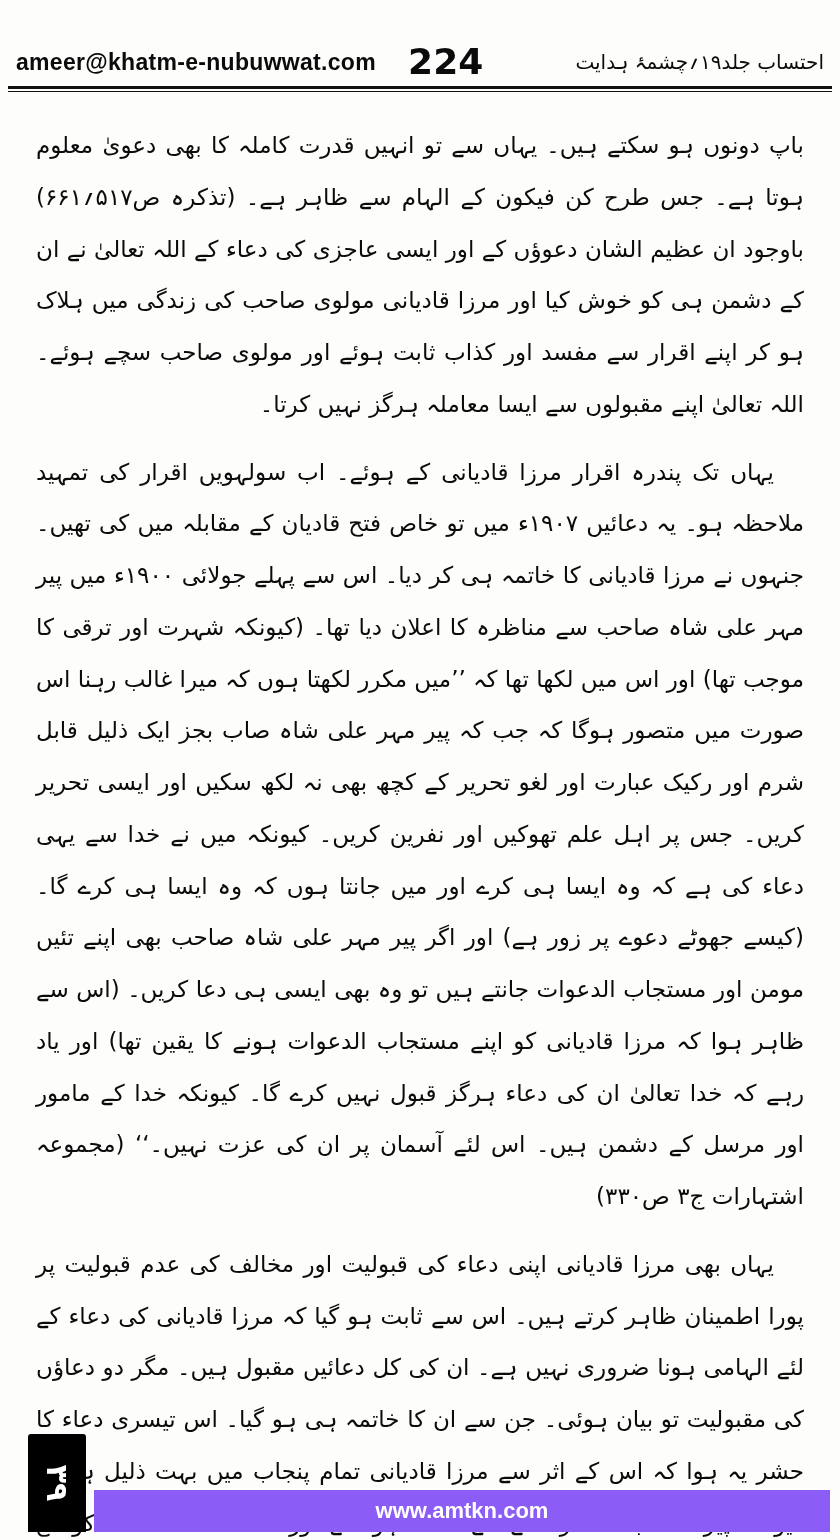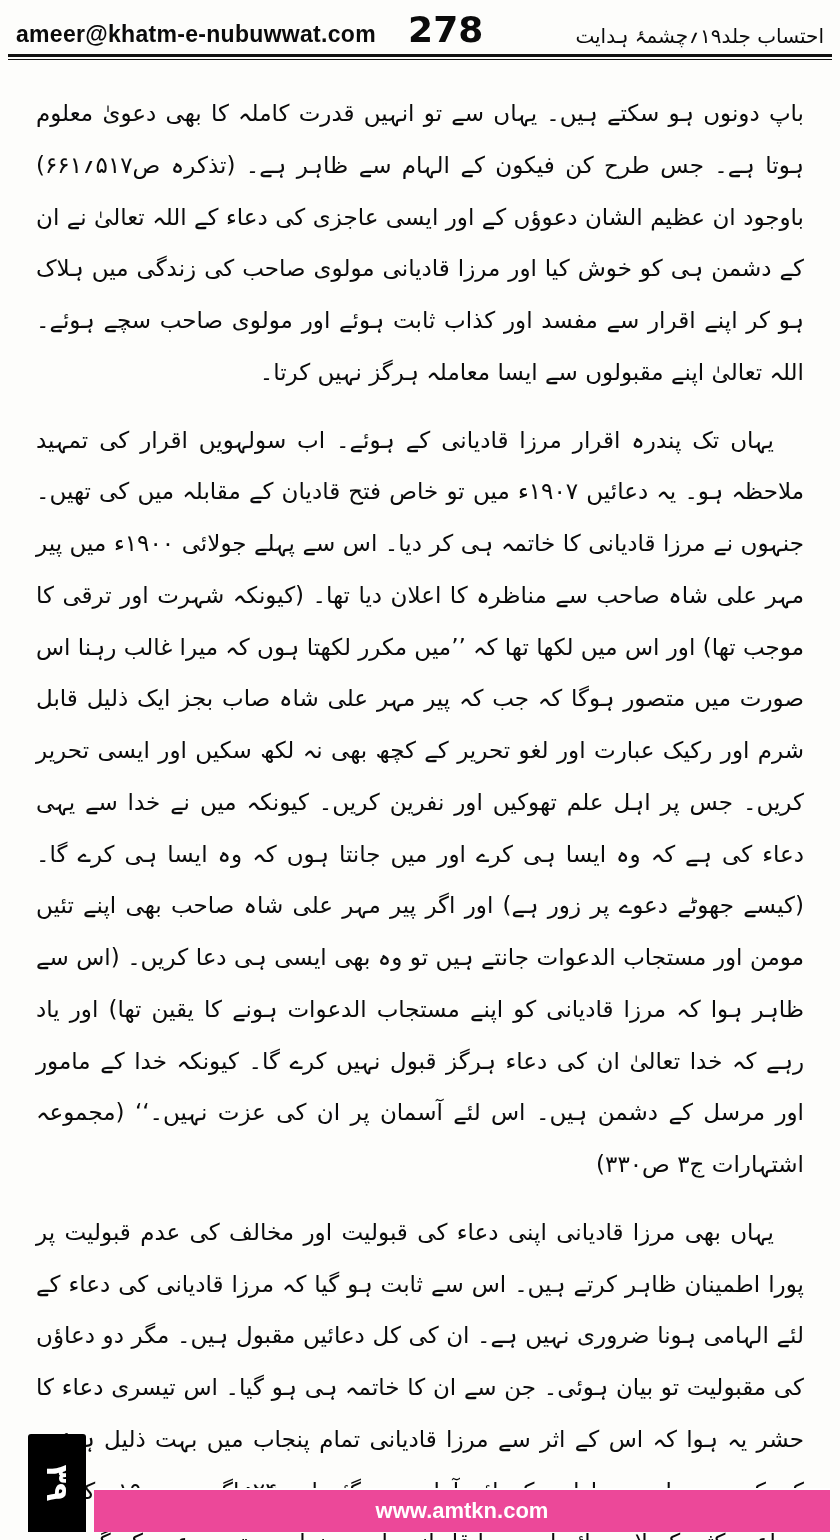--- a/index.html
+++ b/index.html
@@ -10,24 +10,25 @@
     margin: 0 auto;
     background: #fdfdfb;
     color: #0b0b0b;
     font-family: "DejaVu Sans", sans-serif;
     overflow: hidden;
     box-sizing: border-box;
   }
   
   .header {
     display: flex;
-    align-items: flex-end;
+    align-items: center;
     justify-content: space-between;
     padding: 12px 16px 4px 16px;
     direction: ltr;
+    margin-top: 32px;
   }
   .header-email {
     font-family: "Liberation Sans", sans-serif;
     font-weight: bold;
     font-size: 23px;
     letter-spacing: 0.3px;
     white-space: nowrap;
   }
   .header-page-num {
     font-size: 36px;
@@ -56,21 +57,21 @@
   .body-text p { margin: 16px; }
   .body-text p.indent { text-indent: 30px; }
 
   
   .footer-bar {
     position: absolute;
     left: 94px;
     right: 10px;
     bottom: 8px;
     height: 44px;
-    background: #ec4899;
+    background: #8b5cf6;
     color: #fff;
     display: flex;
     align-items: center;
     justify-content: center;
     gap: 14px;
     font-family: "Liberation Sans", sans-serif;
     font-weight: bold;
     font-size: 22px;
     white-space: nowrap;
     border-top: 2px solid #fff;
@@ -97,21 +98,21 @@
     line-height: 1;
   }
 </style>
 </head>
 <body>
 
 <div class="page">
 
   <div class="header">
     <span class="header-email">ameer@khatm-e-nubuwwat.com</span>
-    <span class="header-page-num">278</span>
+    <span class="header-page-num">224</span>
     <span class="header-title">احتساب جلد۱۹؍چشمۂ ہدایت</span>
   </div>
 
   <div class="rule-wrap">
     <div class="rule-thick"></div>
     <div class="rule-thin"></div>
   </div>
 
   <div class="body-text">
     <p>باپ دونوں ہو سکتے ہیں۔ یہاں سے تو انہیں قدرت کاملہ کا بھی دعویٰ معلوم ہوتا ہے۔ جس طرح کن فیکون کے الہام سے ظاہر ہے۔ (تذکرہ ص۵۱۷؍۶۶۱) باوجود ان عظیم الشان دعوؤں کے اور ایسی عاجزی کی دعاء کے اللہ تعالیٰ نے ان کے دشمن ہی کو خوش کیا اور مرزا قادیانی مولوی صاحب کی زندگی میں ہلاک ہو کر اپنے اقرار سے مفسد اور کذاب ثابت ہوئے اور مولوی صاحب سچے ہوئے۔ اللہ تعالیٰ اپنے مقبولوں سے ایسا معاملہ ہرگز نہیں کرتا۔</p>

